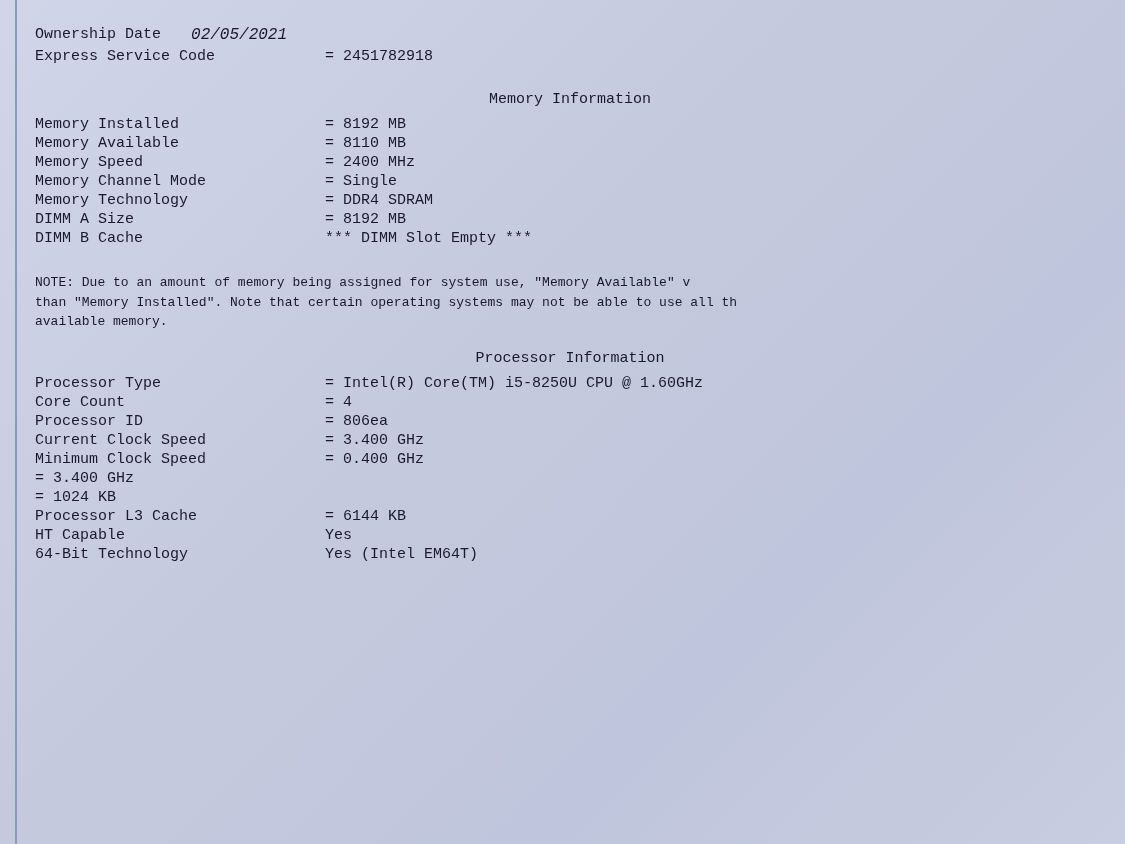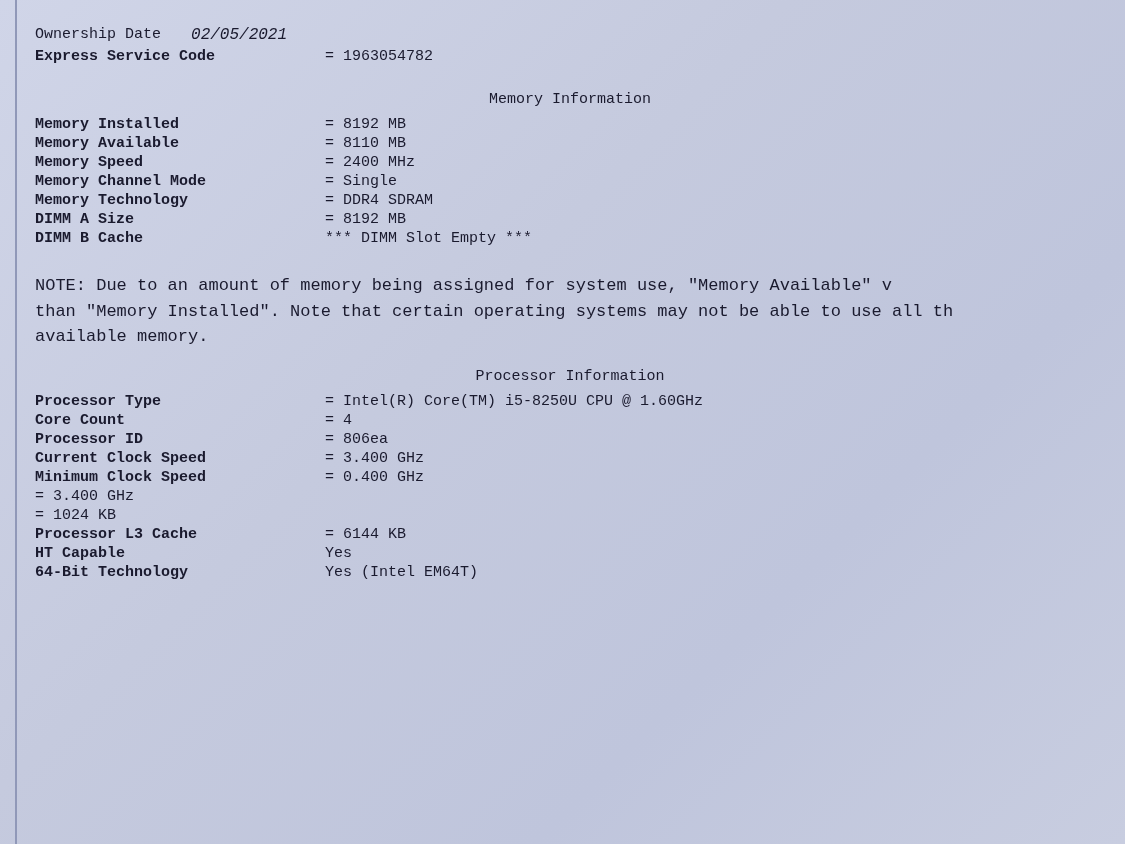--- a/index.html
+++ b/index.html
@@ -59,35 +59,34 @@
       display: flex;
       margin-bottom: 2px;
       font-size: 15px;
       color: #1a1a2e;
     }
 
     .info-label {
       width: 290px;
       min-width: 290px;
       color: #1a1a2e;
-      font-weight: bold;
     }
 
     .info-value {
       color: #1a1a2e;
     }
 
     .firmware-note {
       font-size: 15px;
       color: #1a1a2e;
       margin-bottom: 10px;
     }
 
     .note-block {
-      font-size: 17px;
+      font-size: 13px;
       color: #1a1a2e;
       margin: 12px 0 18px 0;
       line-height: 1.5;
     }
   </style>
 </head>
 <body>
 
 <div class="screen">
   <div class="left-border"></div>
@@ -96,21 +95,21 @@
 
     <div class="top-bar">
       <div style="display:flex; gap: 60px;">
         <span style="font-size:15px;">Ownership Date</span>
         <span style="font-size:16px; margin-left:-30px;font-style:italic;">02/05/2021</span>
       </div>
     </div>
 
     <div class="info-row">
       <span class="info-label">Express Service Code</span>
-      <span class="info-value">= 1963054782</span>
+      <span class="info-value">= 2451782918</span>
     </div>
 
     <div style="height:10px;"></div>
 
 
     <div class="section-title">Memory Information</div>
 
     <div>
       <div class="info-row">
         <span class="info-label">Memory Installed</span>

